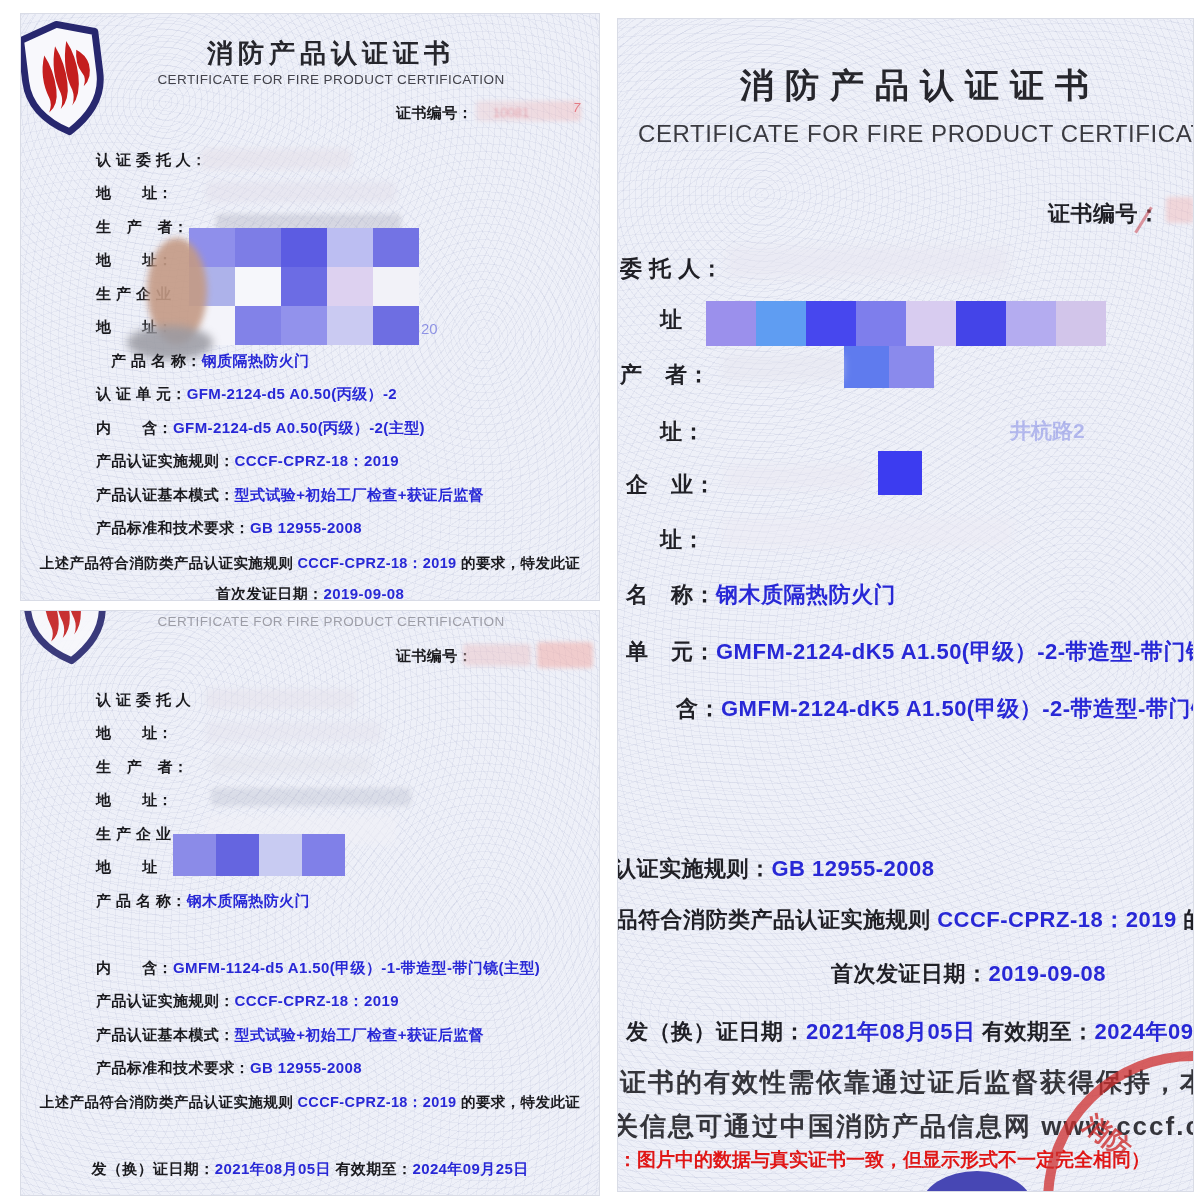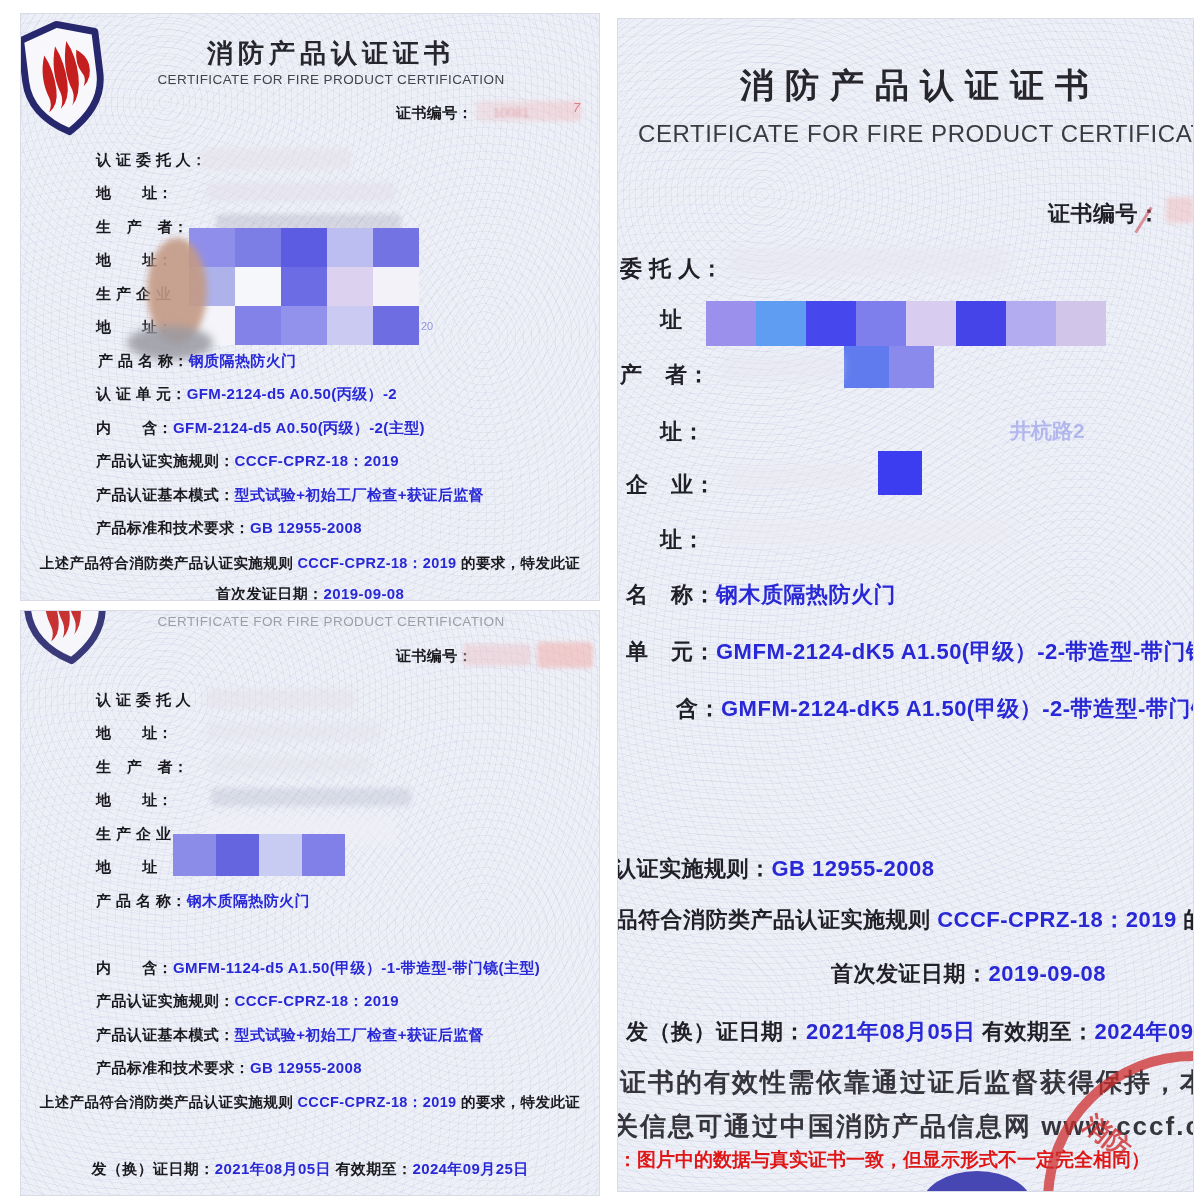--- a/index.html
+++ b/index.html
@@ -76,23 +76,23 @@
       <i style="background: rgb(221, 209, 240);"></i>
       <i style="background: rgb(242, 242, 248);"></i>
       <i style="background: rgb(244, 244, 250);"></i>
       <i style="background: rgb(130, 130, 232);"></i>
       <i style="background: rgb(146, 146, 236);"></i>
       <i style="background: rgb(202, 202, 242);"></i>
       <i style="background: rgb(110, 110, 226);"></i>
     </div>
   <div class="blob" style="left:126px;top:224px;width:60px;height:106px;background:#c49a85;filter:blur(3px);opacity:.9"></div>
   <div class="blob" style="left:106px;top:312px;width:86px;height:34px;background:#9a9aa2;filter:blur(4px);opacity:.85"></div>
-  <div class="frag" style="left:400px;top:306px;font-size:11px;color:rgba(70,75,215,.55);filter:blur(.6px)">20</div>
+  <div class="frag" style="left:400px;top:306px;font-size:15px;color:rgba(70,75,215,.55);filter:blur(.6px)">20</div>
 
-  <div class="abs row15" style="left:77px;top:338px"><span>产 品 名 称：</span><span class="val">钢质隔热防火门</span></div>
+  <div class="abs row15" style="left:90px;top:338px"><span>产 品 名 称：</span><span class="val">钢质隔热防火门</span></div>
   <div class="abs row15" style="left:75px;top:371px"><span>认 证 单 元：</span><span class="val">GFM-2124-d5 A0.50(丙级）-2</span></div>
   <div class="abs row15" style="left:75px;top:405px"><span>内　　含：</span><span class="val">GFM-2124-d5 A0.50(丙级）-2(主型)</span></div>
   <div class="abs row15" style="left:75px;top:438px"><span>产品认证实施规则：</span><span class="val">CCCF-CPRZ-18：2019</span></div>
   <div class="abs row15" style="left:75px;top:472px"><span>产品认证基本模式：</span><span class="val">型式试验+初始工厂检查+获证后监督</span></div>
   <div class="abs row15" style="left:75px;top:505px"><span>产品标准和技术要求：</span><span class="val">GB 12955-2008</span></div>
 
   <div class="abs row15 ctr" style="top:540px;font-size:14.5px"><span>上述产品符合消防类产品认证实施规则 </span><span class="val">CCCF-CPRZ-18：2019</span><span> 的要求，特发此证</span></div>
   <div class="abs row15 ctr" style="top:571px"><span>首次发证日期：</span><span class="val">2019-09-08</span></div>
 </div>
 

